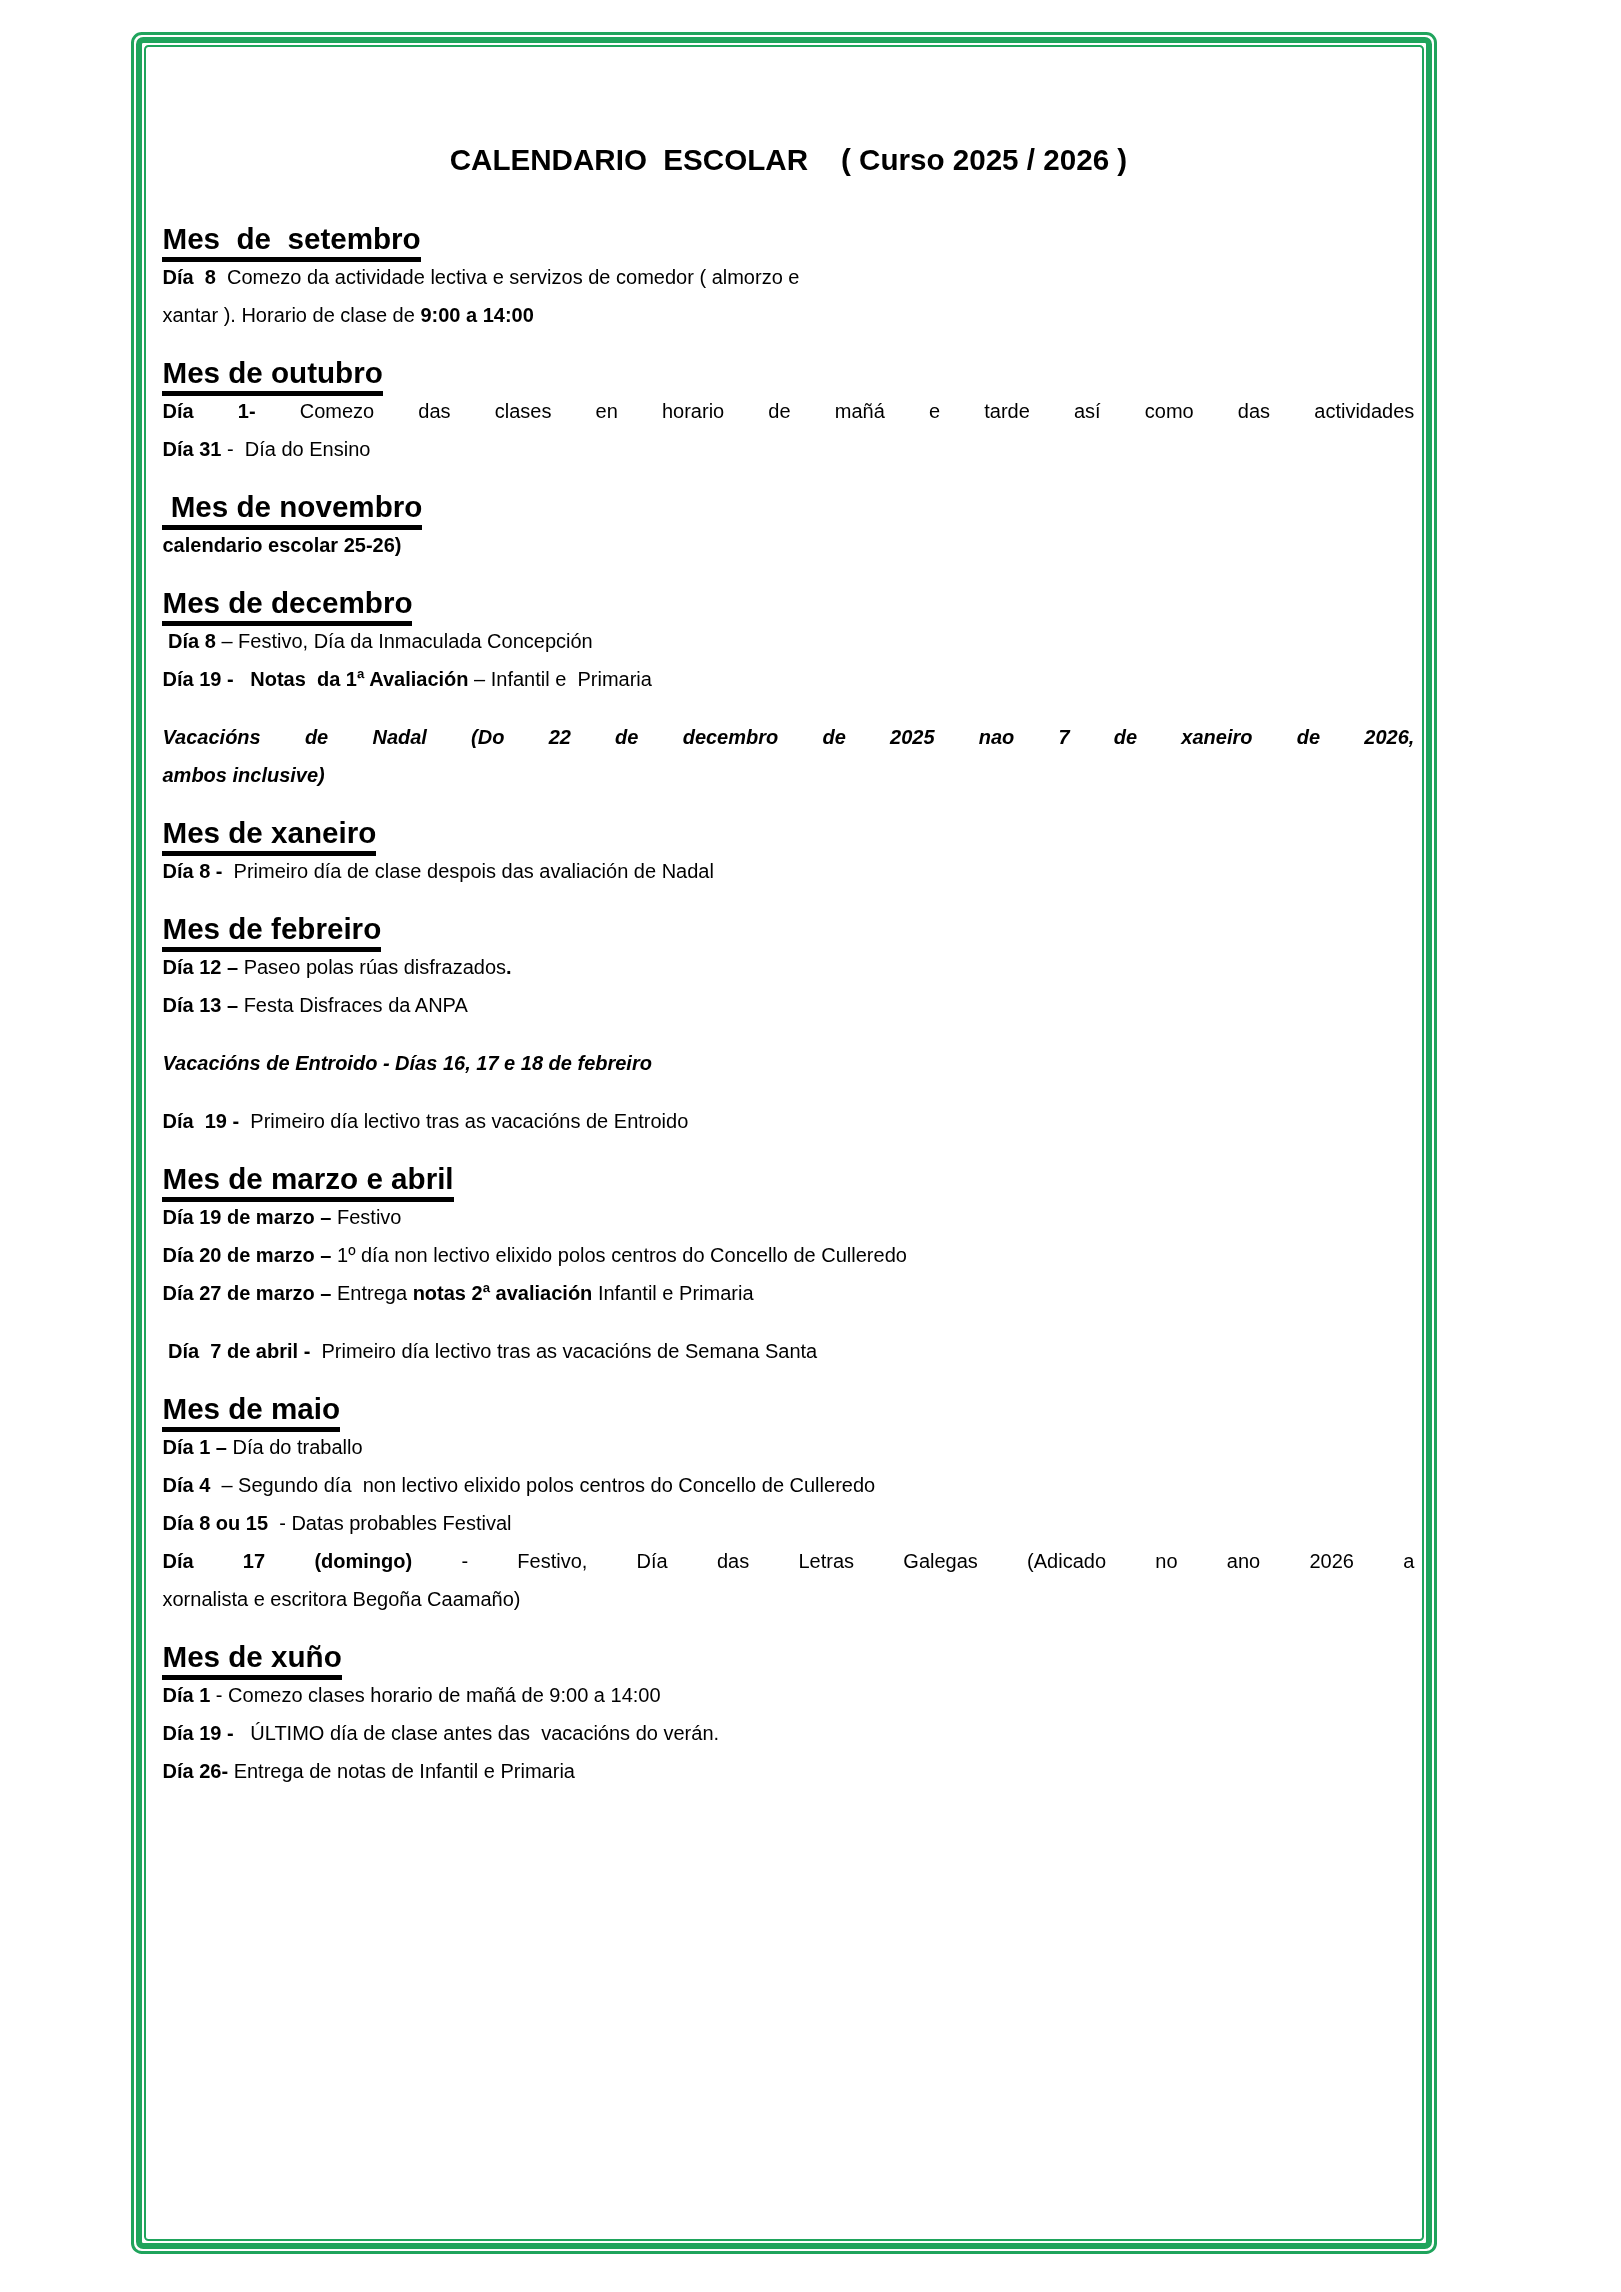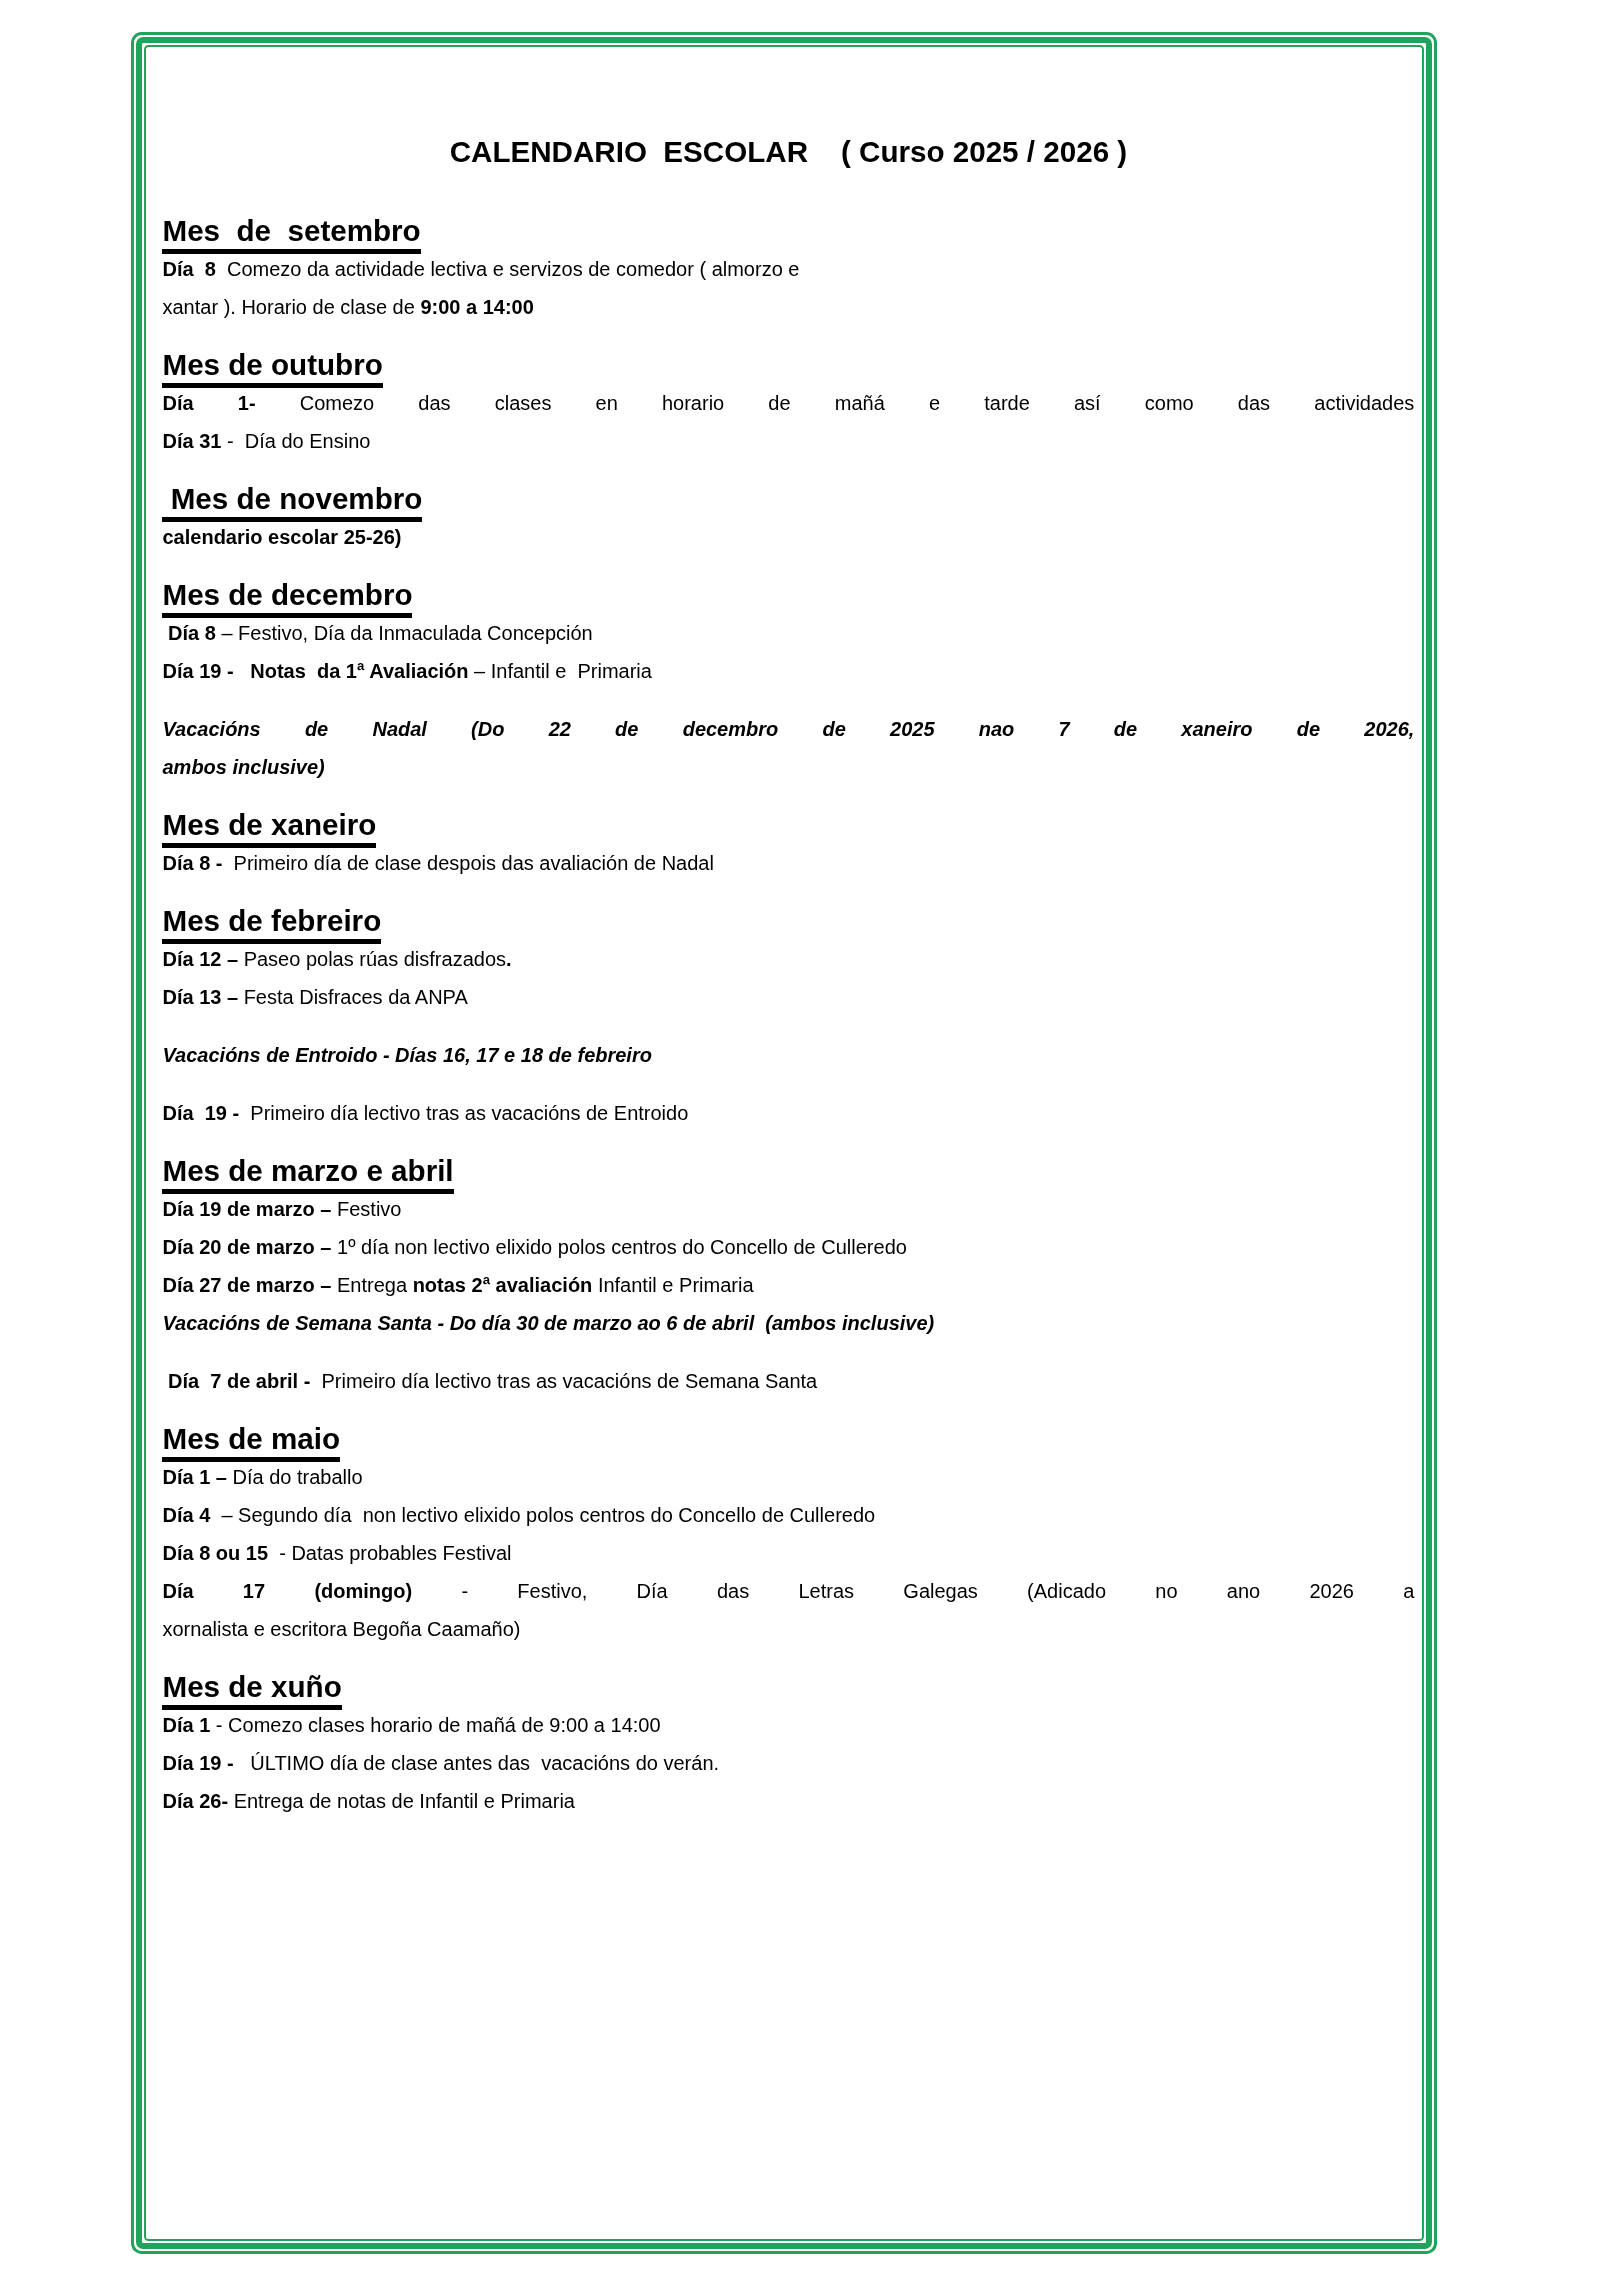--- a/index.html
+++ b/index.html
@@ -25,21 +25,21 @@
     padding:2.7px;
   }
   .frame-inner{
     box-sizing:border-box; height:100%;
     border:2.7px solid var(--green);
     border-radius:4.5px;
     padding:86px 7.2px 0 16px;
     overflow:hidden;
   }
   .doc-title{
-    margin:0 0 38px 0;
+    margin:8px 0 38px 0;
     font-size:29.6px; line-height:38px; font-weight:bold;
     text-align:center; white-space:pre-wrap;
   }
   .cal-section{ margin-top:20px; }
   .cal-section.first{ margin-top:41px; }
   .sec-heading{
     margin:0; font-size:29.6px; line-height:38px;
     font-weight:bold; white-space:pre-wrap;
   }
   .hu{ border-bottom:5.4px solid #000; padding-bottom:1.8px; }
@@ -128,21 +128,20 @@
             <p class="line"><span class="b">Día  19 - </span><span class=""> Primeiro día lectivo tras as vacacións de Entroido</span></p>
           </div>
       </section>
 
       <section class="cal-section">
         <h2 class="sec-heading"><span class="hu">Mes de marzo e abril</span></h2>
         <div class="lines">
             <p class="line"><span class="b">Día 19 de marzo –</span><span class=""> Festivo</span></p>
             <p class="line"><span class="b">Día 20 de marzo –</span><span class=""> 1º día non lectivo elixido polos centros do Concello de Culleredo</span></p>
             <p class="line"><span class="b">Día 27 de marzo –</span><span class=""> Entrega </span><span class="b">notas 2ª avaliación</span><span class=""> Infantil e Primaria</span></p>
-            <p class="line"><span class="b i">Vacacións de Semana Santa - Do día 30 de marzo ao 6 de abril  (ambos inclusive)</span></p>
           </div>
       </section>
 
       <section class="cal-section">
         <div class="lines">
             <p class="line"><span class="b"> Día  7 de abril - </span><span class=""> Primeiro día lectivo tras as vacacións de Semana Santa</span></p>
           </div>
       </section>
 
       <section class="cal-section">

